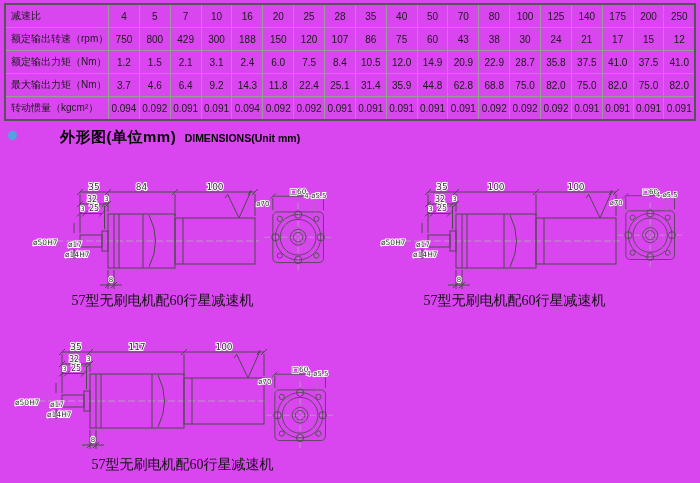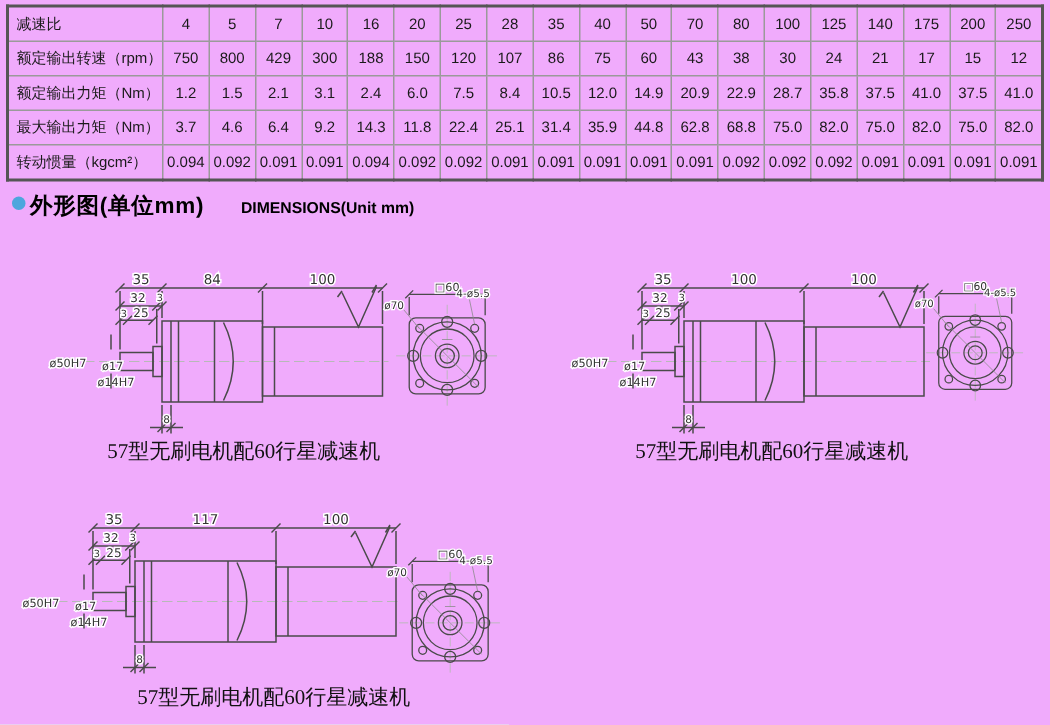--- a/index.html
+++ b/index.html
@@ -1,28 +1,28 @@
 <!DOCTYPE html>
 <html><head>
 <meta charset="utf-8">
 <style>
   html,body{margin:0;padding:0;background:#e8e8e8;}
-  .page{position:relative;width:700px;height:483px;background:#f0abfc;overflow:hidden;
+  .page{position:relative;width:700px;height:483px;background:#d946ef;overflow:hidden;
         font-family:"Liberation Sans",sans-serif;color:#222;}
   
   table.spec{position:absolute;left:4px;top:3px;width:692px;border-collapse:collapse;
              table-layout:fixed;border:2px solid #555;}
   table.spec td{border:1px solid #9a9a9a;font-size:10px;height:22px;text-align:center;
                 color:#1a1a1a;padding:0 1px;white-space:nowrap;overflow:hidden;}
   table.spec td.rowlabel{width:96px;text-align:left;padding-left:5px;}
   
   .sec-head{position:absolute;left:8px;top:128px;white-space:nowrap;}
   .bullet{display:inline-block;width:9px;height:9px;border-radius:50%;vertical-align:2px;margin-right:3px;}
-  .t-cn{font-size:15px;font-weight:bold;color:#000;letter-spacing:0.5px;}
-  .t-en{font-size:10.5px;font-weight:bold;color:#000;margin-left:20px;}
+  .t-cn{font-size:15px;font-weight:bold;color:#000;letter-spacing:0.5px;margin-left:40px;}
+  .t-en{font-size:10.5px;font-weight:bold;color:#000;margin-left:4px;}
   .sec-note{position:absolute;left:10px;top:151px;white-space:nowrap;}
   .n-cn{font-size:12px;color:#111;}
   .n-en{font-size:11.5px;color:#111;margin-left:4px;}
   
   .dw{position:absolute;}
   .caption{position:absolute;text-align:center;font-size:14px;color:#111;
            font-family:"Liberation Serif","DejaVu Serif",serif;white-space:nowrap;}
   svg line,svg rect,svg path,svg circle{stroke:#4a4a4a;fill:none;stroke-width:1;}
   svg .cl{stroke:#b8b8b8;stroke-dasharray:7 3;stroke-width:0.7;}
   svg .thin{stroke:#8a8a8a;stroke-width:0.6;}

